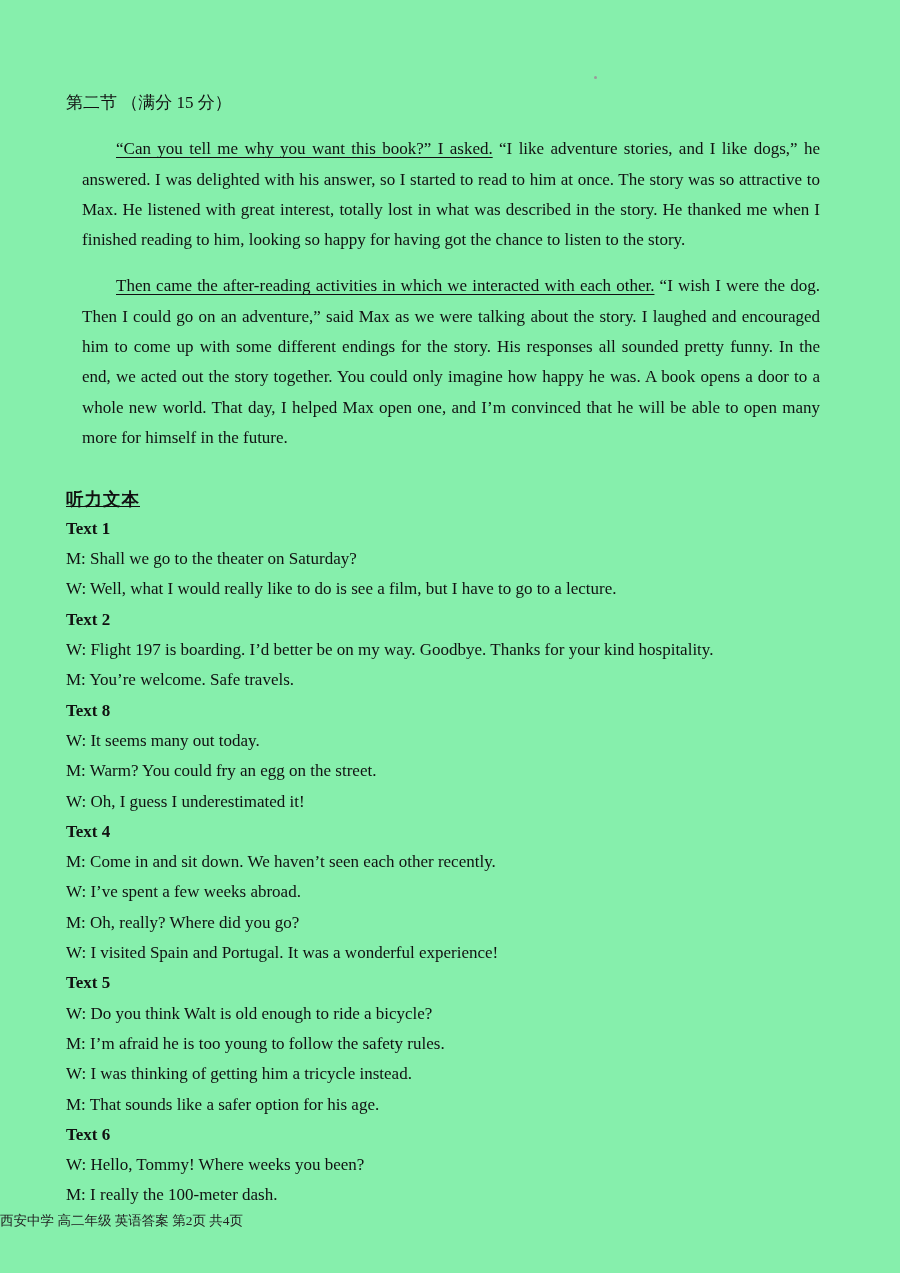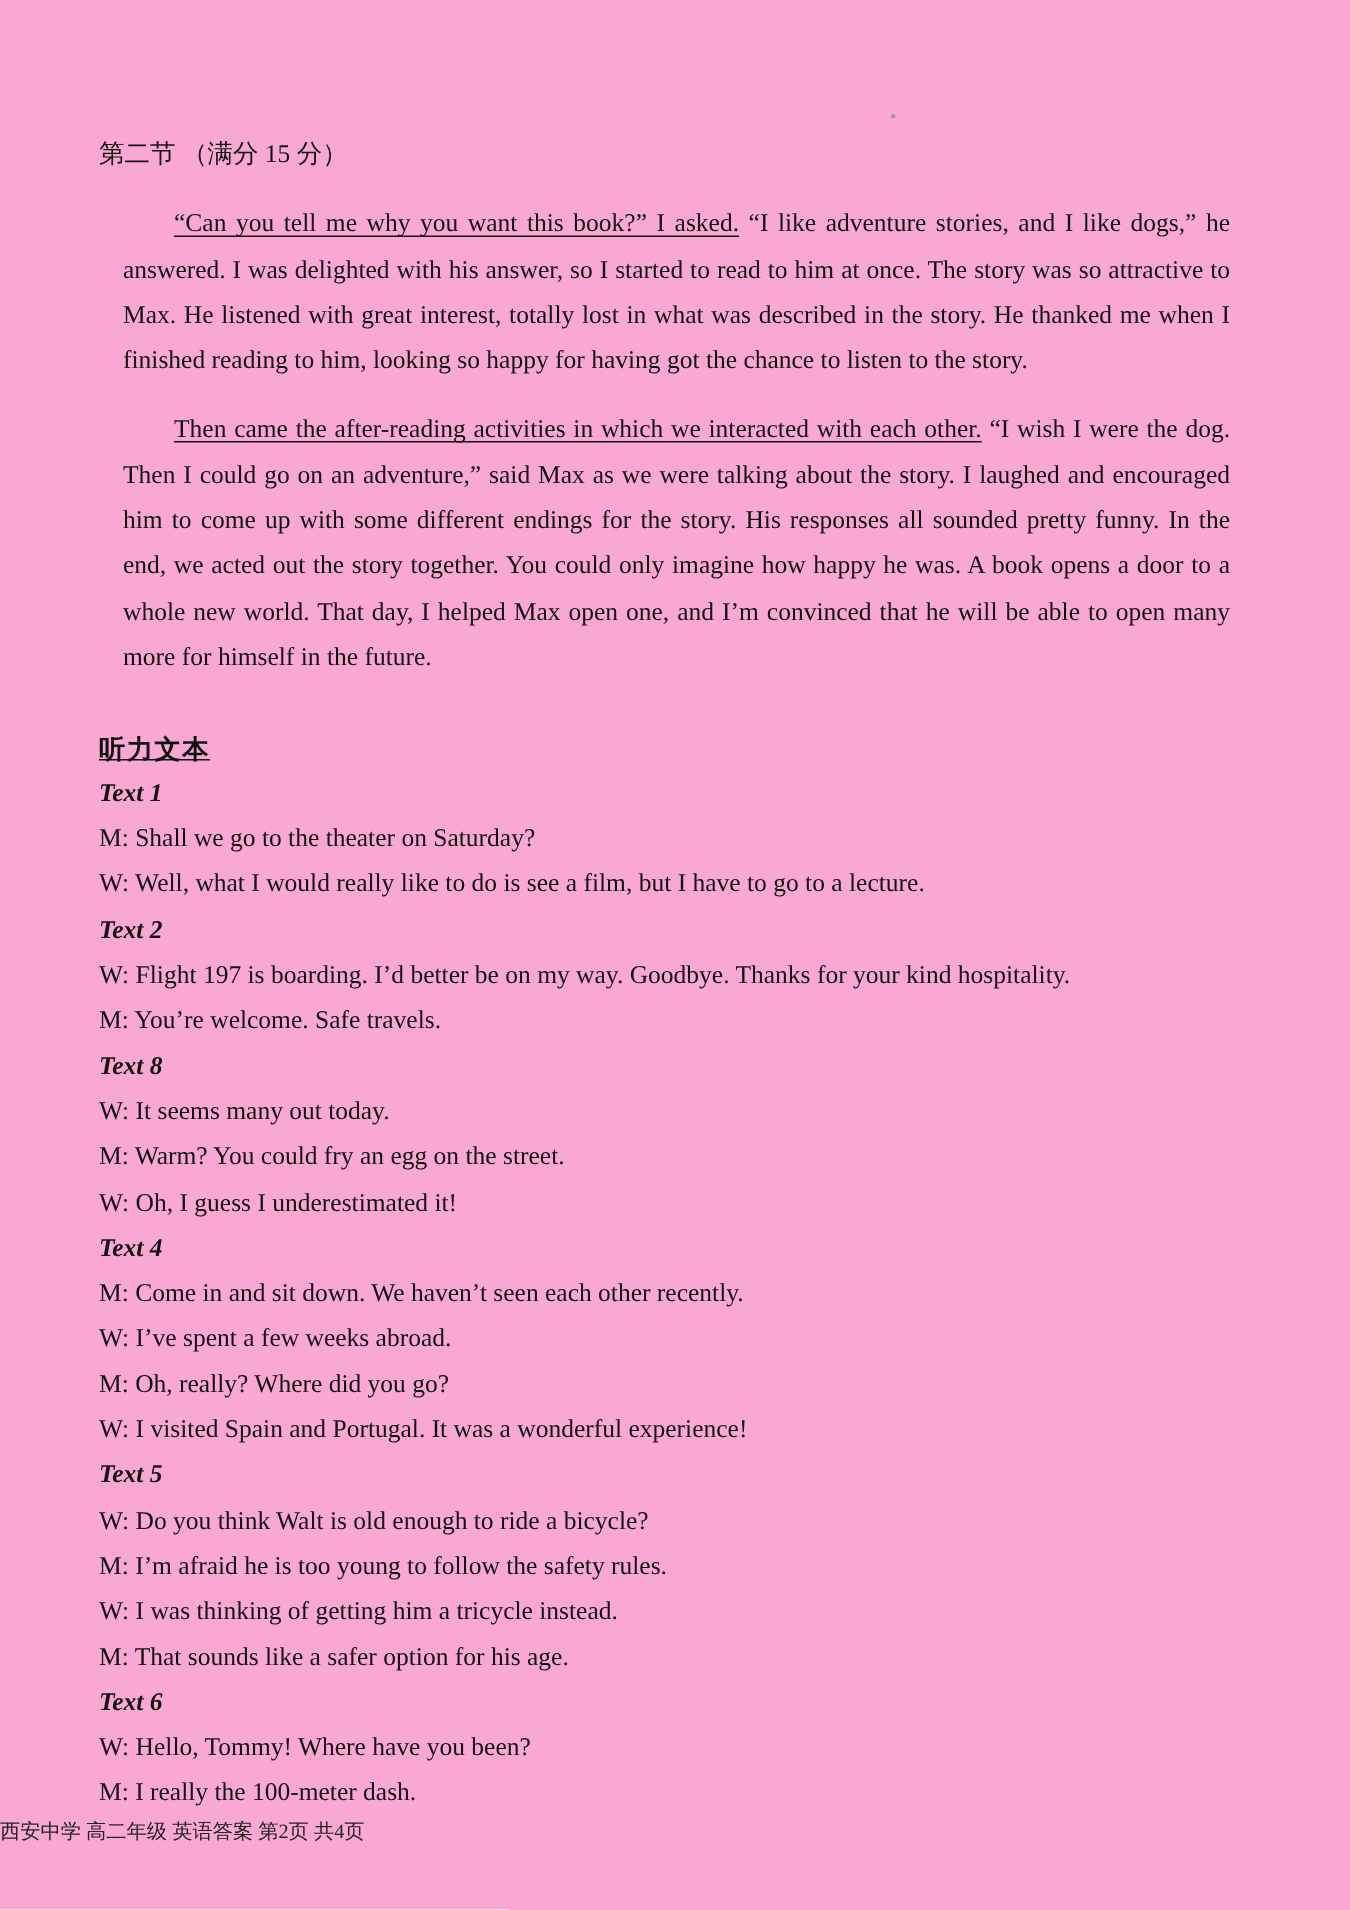--- a/index.html
+++ b/index.html
@@ -4,21 +4,21 @@
 <style>
   html, body {
     margin: 0;
     padding: 0;
     background: #ffffff;
   }
   .page {
     position: relative;
     width: 900px;
     height: 1273px;
-    background: #f9a8d4;
+    background: #86efac;
     color: #111111;
     font-family: "Liberation Serif", "DejaVu Serif", serif;
     font-size: 17px;
     line-height: 30.3px;
     overflow: hidden;
     box-sizing: border-box;
     padding: 88px 64px 0 66px;
   }
   .stray-dot {
     position: absolute;
@@ -46,21 +46,20 @@
   .listening-heading {
     margin-top: 30.3px;
     font-family: "Liberation Sans", "DejaVu Sans", sans-serif;
     font-weight: 700;
     font-size: 17.5px;
     letter-spacing: 1px;
     text-decoration: underline;
   }
   .text-label {
     font-weight: 700;
-    font-style: italic;
   }
   .dialogue-line {
     white-space: nowrap;
   }
   .footer {
     position: absolute;
     top: 1211px;
     left: 0;
     width: 900px;
     text-align: left;
@@ -113,18 +112,18 @@
   <div class="text-block">
     <div class="text-label">Text 5</div>
     <div class="dialogue-line">W: Do you think Walt is old enough to ride a bicycle?</div>
     <div class="dialogue-line">M: I’m afraid he is too young to follow the safety rules.</div>
     <div class="dialogue-line">W: I was thinking of getting him a tricycle instead.</div>
     <div class="dialogue-line">M: That sounds like a safer option for his age.</div>
   </div>
 
   <div class="text-block">
     <div class="text-label">Text 6</div>
-    <div class="dialogue-line">W: Hello, Tommy! Where have you been?</div>
+    <div class="dialogue-line">W: Hello, Tommy! Where weeks you been?</div>
     <div class="dialogue-line">M: I really the 100-meter dash.</div>
   </div>
 
   <div class="footer">西安中学 高二年级 英语答案 第2页 共4页</div>
 </div>
 
 </body></html>

